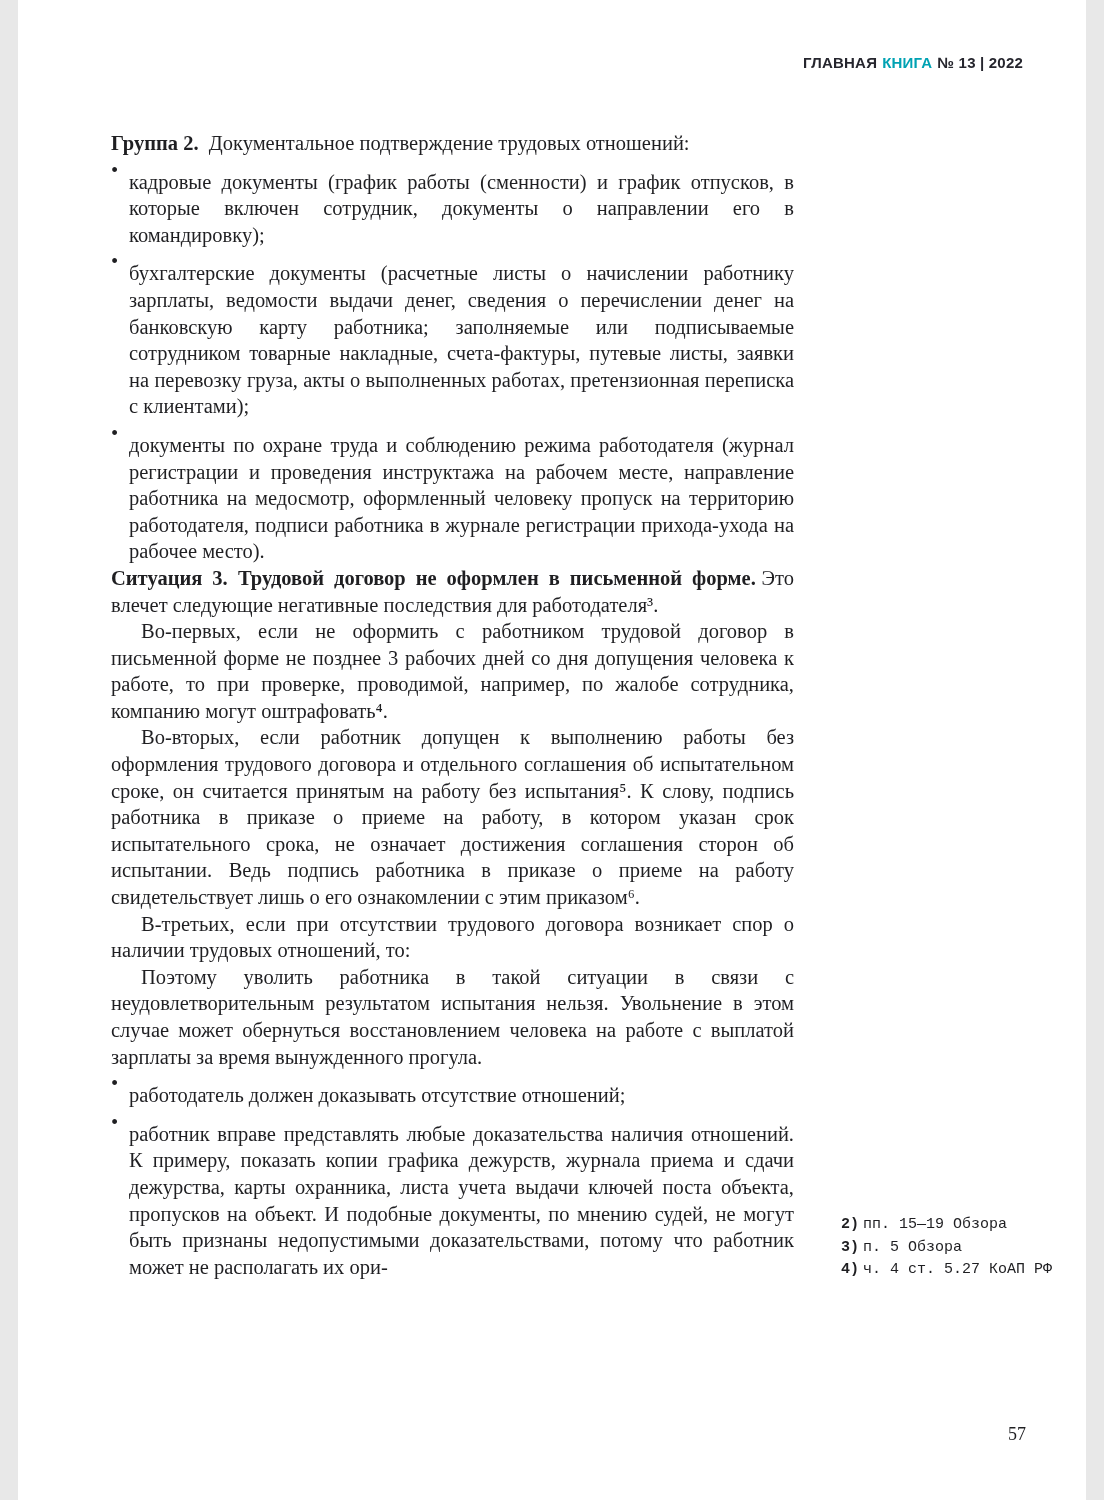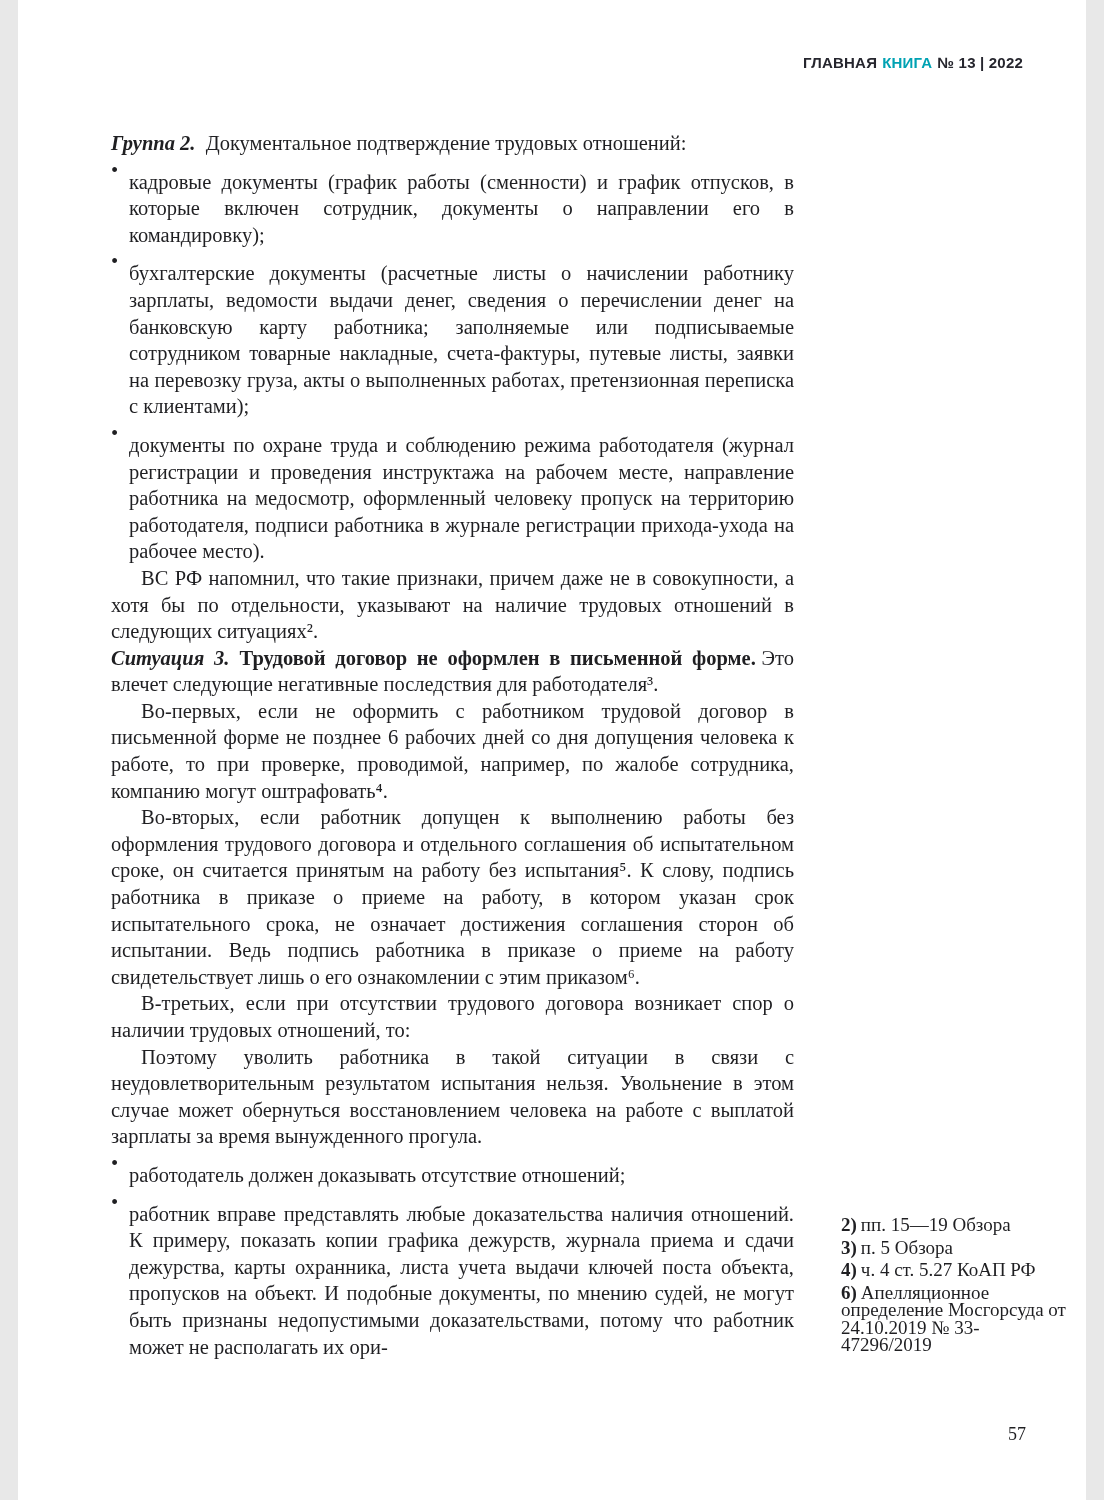--- a/index.html
+++ b/index.html
@@ -36,38 +36,38 @@
     left: 93px;
     top: 130px;
     width: 683px;
     font-size: 20.5px;
     line-height: 26.6px;
     text-align: justify;
     hyphens: auto;
     -webkit-hyphens: auto;
   }
   .main-col p { margin: 0; padding: 0; }
-  .lead-bi { font-weight: 700; font-style: italic; margin-right: 0.5em; }
+  .lead-bi { font-weight: 700; margin-right: 0.5em; }
   .lead-b  { font-weight: 700; margin-right: 0.28em; }
   .indent  { text-indent: 30px; }
   .heading-situation { margin-top: 27px; }
 
   .bullets { margin: 0; }
   .bullet-row { display: flex; }
   .bmark { flex: 0 0 18px; }
   .btext { flex: 1 1 auto; text-align: justify; hyphens: auto; margin-top: 12px; -webkit-hyphens: auto; }
 
   
   .footnotes {
     position: absolute;
     left: 823px;
     top: 1216px;
     width: 226px;
-    font-family: Liberation Serif, serif;
-    font-size: 19px;
+    font-family: Liberation Mono, monospace;
+    font-size: 15px;
     line-height: 17.5px;
     color: #1f1f22;
     text-align: left;
   }
   .footnote { margin: 0 0 5px 0; }
   .footnote .fnum { font-weight: 700; margin-right: 4px; }
 
   
   .page-num {
     position: absolute;
@@ -99,25 +99,24 @@
       <div class="bullet-row">
         <span class="bmark">•</span>
         <span class="btext">бухгалтерские документы (расчетные листы о начислении работнику зарплаты, ведомости выдачи денег, сведения о перечислении денег на банковскую карту работника; заполняемые или подписываемые сотрудником товарные накладные, счета-фактуры, путевые листы, заявки на перевозку груза, акты о выполненных работах, претензионная переписка с клиентами);</span>
       </div>
       <div class="bullet-row">
         <span class="bmark">•</span>
         <span class="btext">документы по охране труда и соблюдению режима работодателя (журнал регистрации и проведения инструктажа на рабочем месте, направление работника на медосмотр, оформленный человеку пропуск на территорию работодателя, подписи работника в журнале регистрации прихода-ухода на рабочее место).</span>
       </div>
     </div>
 
-    <p class="para indent">ВС РФ напомнил, что такие признаки, причем даже не в совокупности, а хотя бы по отдельности, указывают на наличие трудовых отношений в следующих ситуациях².</p>
 
     <p class="para heading-situation"><span class="lead-bi">Ситуация 3.</span><span class="lead-b">Трудовой договор не оформлен в письменной форме.</span><span>Это влечет следующие негативные последствия для работодателя³.</span></p>
 
-    <p class="para indent">Во-первых, если не оформить с работником трудовой договор в письменной форме не позднее 6 рабочих дней со дня допущения человека к работе, то при проверке, проводимой, например, по жалобе сотрудника, компанию могут оштрафовать⁴.</p>
+    <p class="para indent">Во-первых, если не оформить с работником трудовой договор в письменной форме не позднее 3 рабочих дней со дня допущения человека к работе, то при проверке, проводимой, например, по жалобе сотрудника, компанию могут оштрафовать⁴.</p>
     <p class="para indent">Во-вторых, если работник допущен к выполнению работы без оформления трудового договора и отдельного соглашения об испытательном сроке, он считается принятым на работу без испытания⁵. К слову, подпись работника в приказе о приеме на работу, в котором указан срок испытательного срока, не означает достижения соглашения сторон об испытании. Ведь подпись работника в приказе о приеме на работу свидетельствует лишь о его ознакомлении с этим приказом⁶.</p>
     <p class="para indent">В-третьих, если при отсутствии трудового договора возникает спор о наличии трудовых отношений, то:</p>
     <p class="para indent">Поэтому уволить работника в такой ситуации в связи с неудовлетворительным результатом испытания нельзя. Увольнение в этом случае может обернуться восстановлением человека на работе с выплатой зарплаты за время вынужденного прогула.</p>
 
     <div class="bullets">
       <div class="bullet-row">
         <span class="bmark">•</span>
         <span class="btext">работодатель должен доказывать отсутствие отношений;</span>
       </div>
       <div class="bullet-row">
@@ -125,18 +124,17 @@
         <span class="btext">работник вправе представлять любые доказательства наличия отношений. К примеру, показать копии графика дежурств, журнала приема и сдачи дежурства, карты охранника, листа учета выдачи ключей поста объекта, пропусков на объект. И подобные документы, по мнению судей, не могут быть признаны недопустимыми доказательствами, потому что работник может не располагать их ори-</span>
       </div>
     </div>
 
   </main>
 
   <aside class="footnotes">
     <p class="footnote"><span class="fnum">2)</span><span class="ftext">пп. 15—19 Обзора</span></p>
     <p class="footnote"><span class="fnum">3)</span><span class="ftext">п. 5 Обзора</span></p>
     <p class="footnote"><span class="fnum">4)</span><span class="ftext">ч. 4 ст. 5.27 КоАП РФ</span></p>
-    <p class="footnote"><span class="fnum">6)</span><span class="ftext">Апелляционное определение Мосгорсуда от 24.10.2019 № 33-47296/2019</span></p>
   </aside>
 
   <div class="page-num">57</div>
 
 </div>
 
 </body></html>

